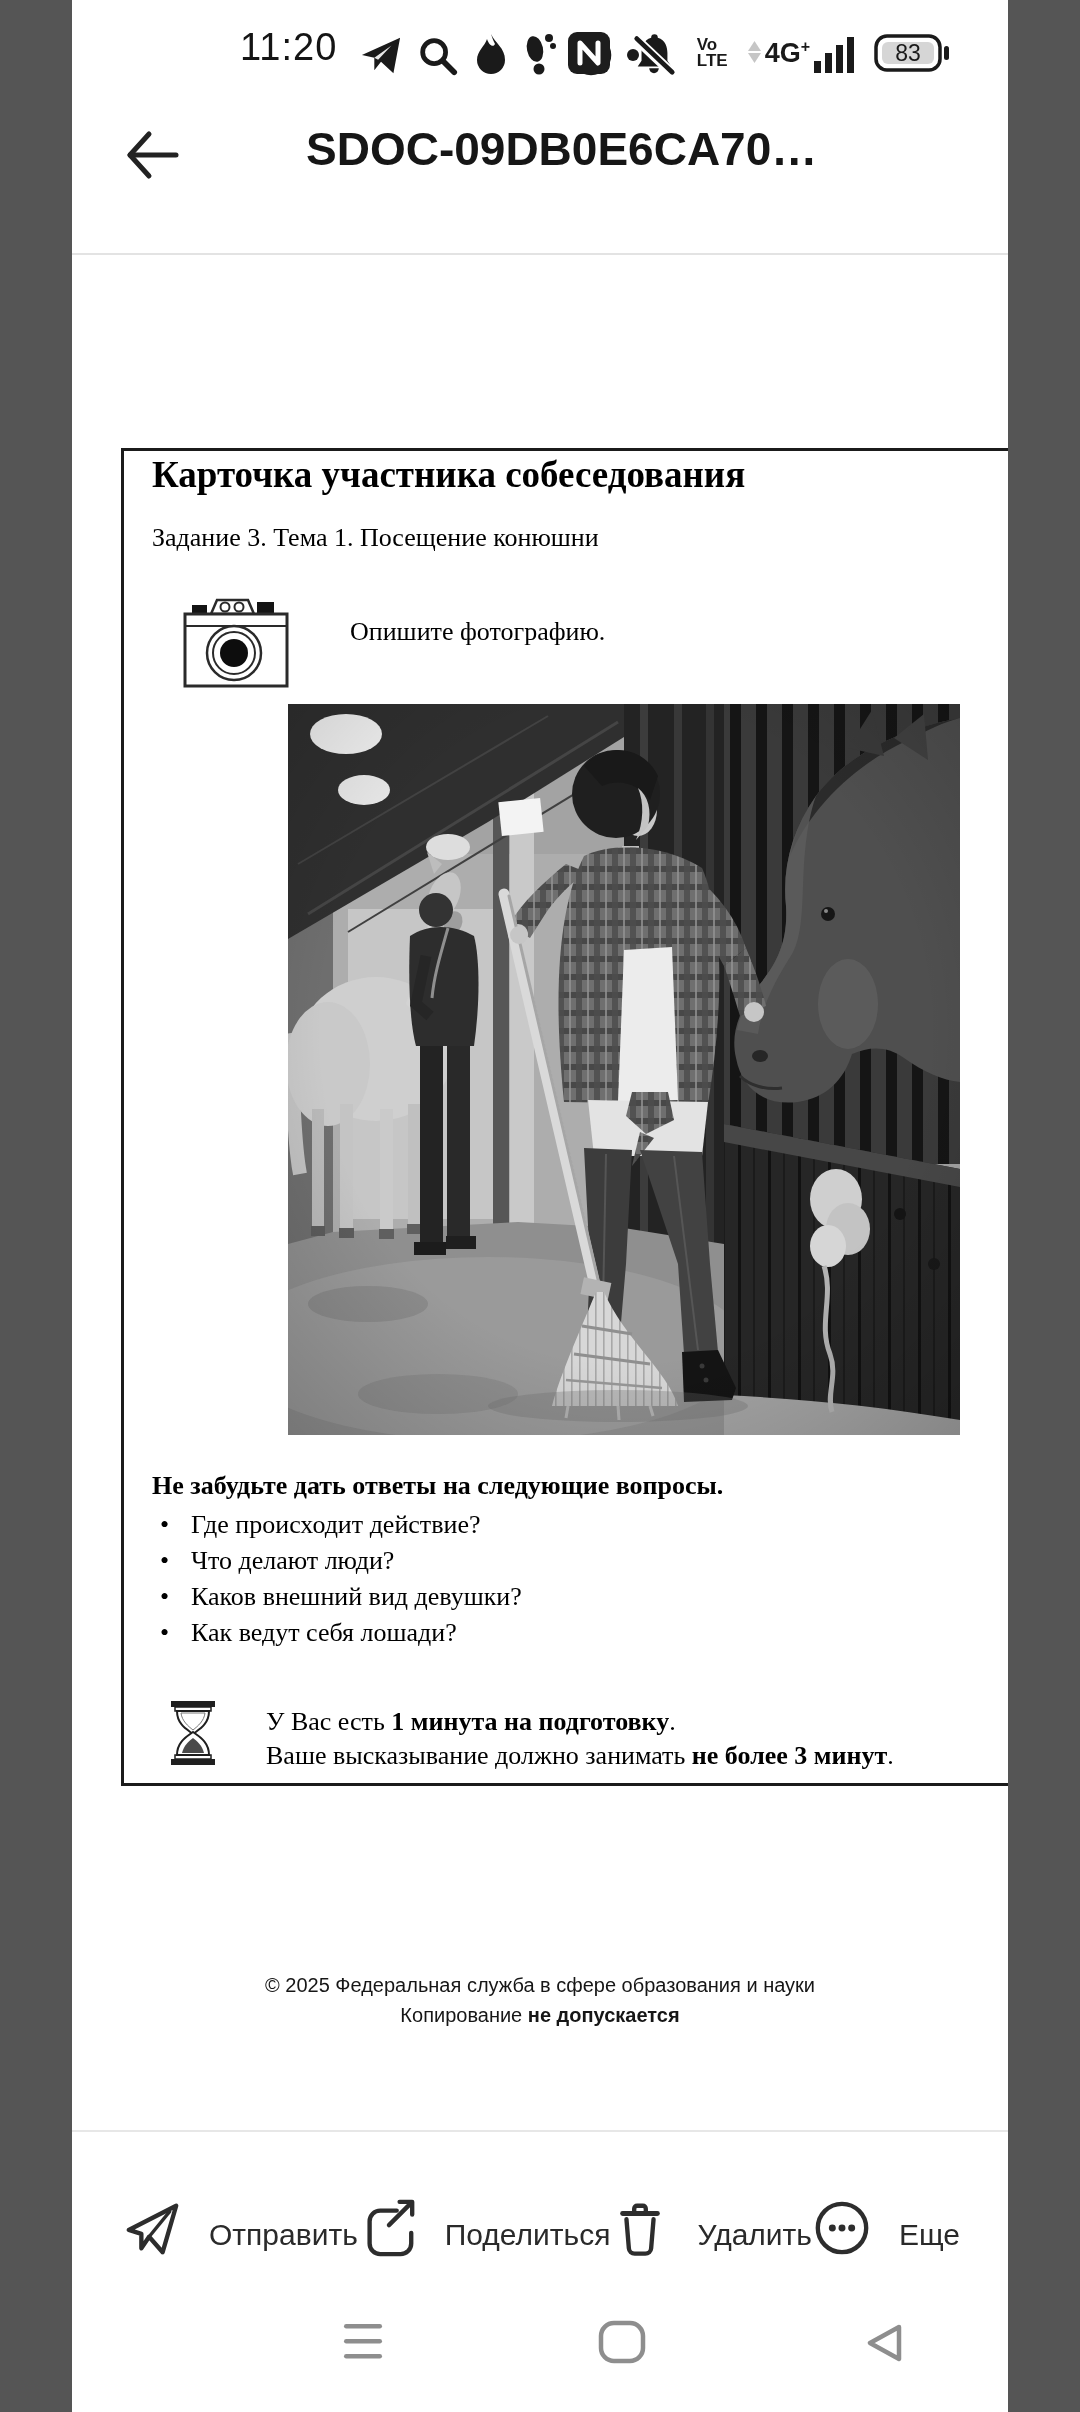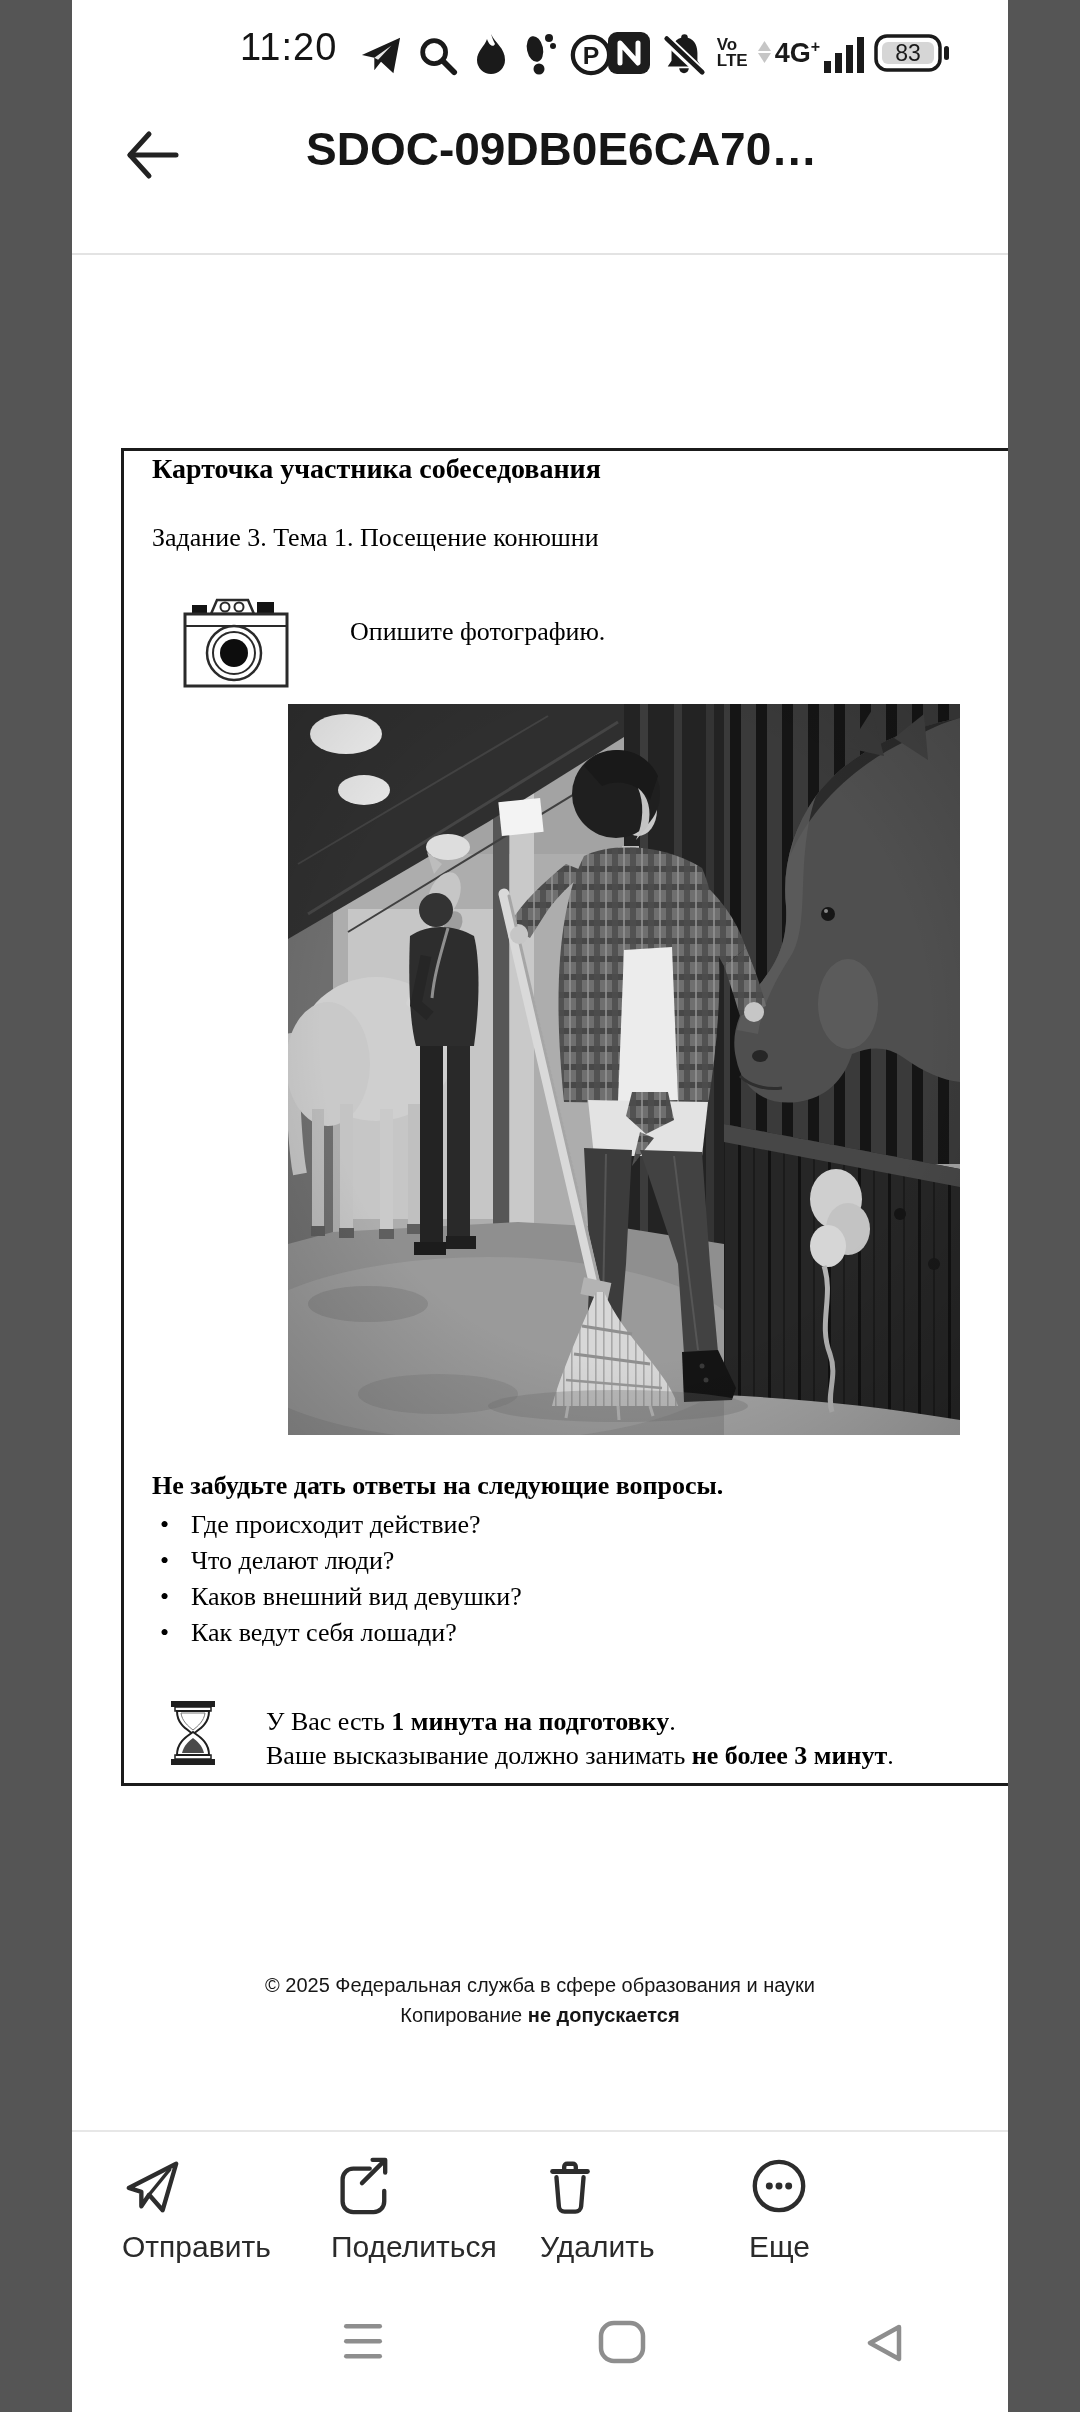--- a/index.html
+++ b/index.html
@@ -4,49 +4,49 @@
 <style>
   html,body{margin:0;padding:0;background:#555;}
   .screen{
     position:relative;width:936px;height:2412px;background:#ffffff;
     font-family:"Liberation Sans",sans-serif;color:#111;overflow:hidden;
     margin:0 auto;
   }
   
   .status-time{position:absolute;left:168px;top:26px;font-size:38px;font-weight:500;color:#141414;letter-spacing:1px;}
   .sb-left{position:absolute;left:288px;top:32px;display:flex;align-items:center;gap:14px;height:46px;}
-  .sb-right{position:absolute;right:56px;top:28px;display:flex;align-items:center;gap:10px;height:50px;}
+  .sb-right{position:absolute;right:56px;top:28px;display:flex;align-items:center;gap:20px;height:50px;}
   .volte{display:flex;flex-direction:column;line-height:16px;font-size:17px;font-weight:bold;color:#1a1a1a;letter-spacing:0;}
   .netblock{display:flex;align-items:flex-end;gap:4px;}
   .net-arrows{display:flex;flex-direction:column;gap:2px;margin-bottom:10px;}
   .net-label{font-size:27px;font-weight:bold;color:#1a1a1a;line-height:27px;margin-bottom:6px;}
   .net-plus{font-size:16px;font-weight:bold;vertical-align:super;}
   
   .app-header{position:absolute;top:100px;left:0;right:0;height:153px;background:#fff;border-bottom:2px solid #e3e3e3;}
   .back-btn{position:absolute;left:50px;top:28px;width:60px;height:54px;cursor:pointer;}
   .app-title{position:absolute;left:234px;top:22px;font-size:46px;font-weight:bold;color:#161616;letter-spacing:0;}
   
   .doc-head{position:absolute;left:62px;right:32px;top:392px;display:flex;justify-content:space-between;font-size:25px;color:#000;}
   .card{position:absolute;left:49px;top:448px;width:1011px;height:1338px;border:3px solid #1b1b1b;box-sizing:border-box;background:#fff;font-family:"Liberation Serif",serif;}
-  .card-title{position:absolute;left:28px;top:2px;font-size:28px;font-weight:bold;color:#000;text-align:right;}
+  .card-title{position:absolute;left:28px;top:2px;font-size:37px;font-weight:bold;color:#000;text-align:right;}
   .task-line{position:absolute;left:28px;top:72px;font-size:26px;color:#000;}
   .camera-ic{position:absolute;left:58px;top:146px;}
   .photo-instr{position:absolute;left:226px;top:166px;font-size:26px;color:#000;}
   .photo{position:absolute;left:164px;top:253px;width:672px;height:731px;}
   .q-intro{position:absolute;left:28px;top:1020px;font-size:26px;font-weight:bold;color:#000;}
   .q-list{position:absolute;left:0;top:1056px;margin:0;padding:0;list-style:none;width:100%;}
   .q-list li{position:relative;padding-left:67px;font-size:26px;line-height:36px;color:#000;}
   .q-list li::before{content:"\2022";position:absolute;left:36px;top:0;font-size:26px;}
   .hourglass-ic{position:absolute;left:44px;top:1250px;}
   .time-info{position:absolute;left:142px;top:1254px;font-size:26px;line-height:34px;color:#000;}
   .b{font-weight:bold;}
   .doc-footer{position:absolute;left:0;right:0;top:1970px;text-align:center;font-size:20px;line-height:30px;color:#161616;font-family:"Liberation Sans",sans-serif;}
   
   .action-bar{position:absolute;left:0;right:0;top:2130px;height:170px;border-top:2px solid #e7e7e7;background:#fff;display:flex;padding:0 50px;box-sizing:border-box;}
-  .action-item{flex:1;display:flex;flex-direction:column;padding-top:24px;cursor:pointer;}
+  .action-item{flex:1;display:flex;flex-direction:row;align-items:center;padding-top:24px;cursor:pointer;gap:27px;}
   .action-item .lbl{margin-top:14px;font-size:30px;color:#2a2a2a;}
   
   .nav-btn{position:absolute;cursor:pointer;}
   .nav-recents{left:270px;top:2322px;}
   .nav-home{left:526px;top:2320px;}
   .nav-back{left:792px;top:2324px;}
 </style>
 </head>
 <body>
 

